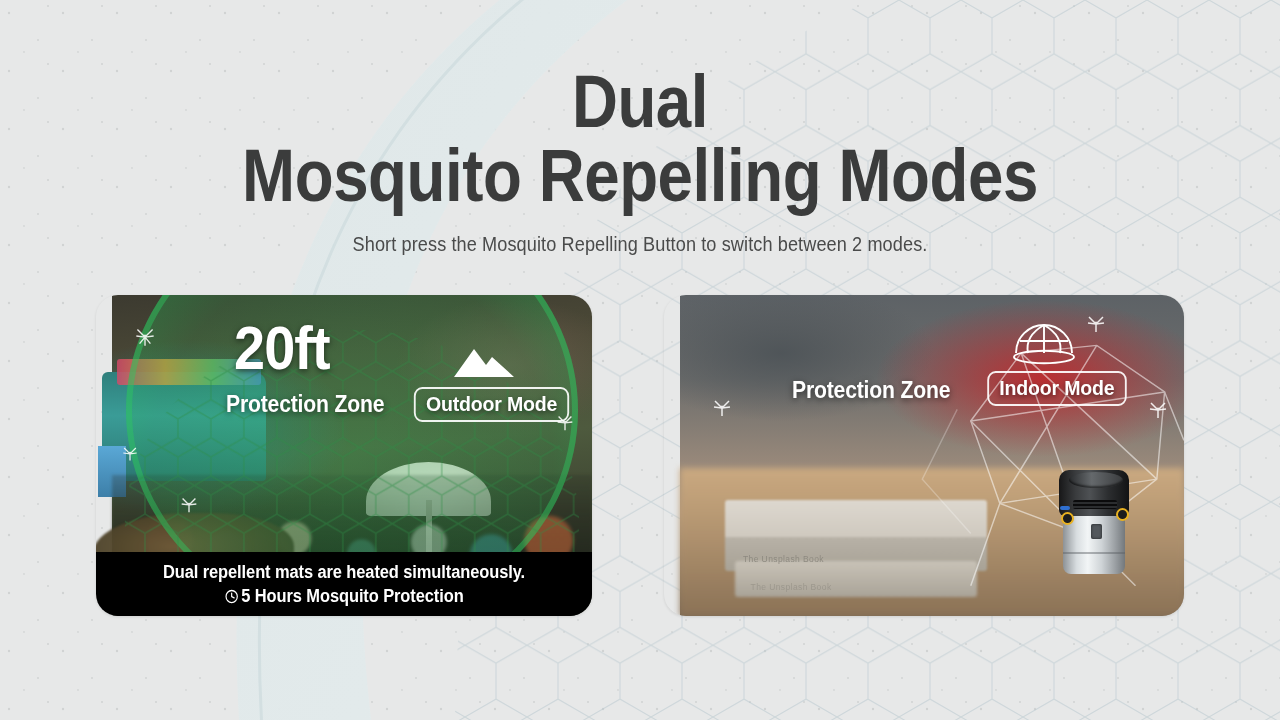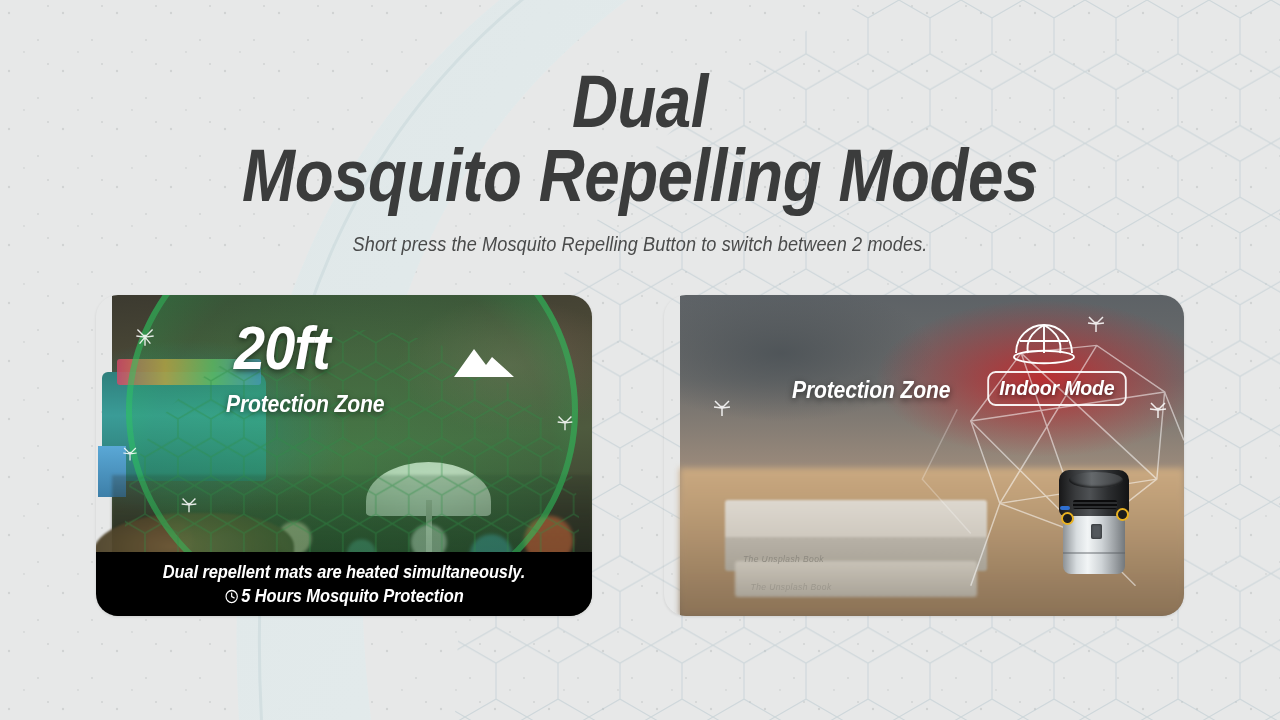--- a/index.html
+++ b/index.html
@@ -5,21 +5,21 @@
 <style>
   * { margin:0; padding:0; box-sizing:border-box; }
   html,body { width:1280px; height:720px; overflow:hidden; }
   body {
     font-family:"Liberation Sans", sans-serif;
     background:#e7e8e8;
     position:relative;
   }
 
   
-  #stage { position:absolute; inset:0; overflow:hidden; background:#e7e8e8;font-style:italic; }
+  #stage { position:absolute; inset:0; overflow:hidden; background:#e7e8e8; }
 
   .bg-svg { position:absolute; inset:0; width:1280px; height:720px; }
 
   
   .head-wrap {
     position:absolute; left:0; right:0; top:66px;
     text-align:center; z-index:5;
   }
   .h-line1 {
     font-size:74px; line-height:0.98; font-weight:bold;
@@ -300,20 +300,23 @@
       <div class="ft">20ft</div>
     </div>
     <div class="ov" style="left:130px;top:94px;">
       <div class="pz">Protection Zone</div>
     </div>
 
     <svg class="ov" style="left:356px;top:44px;" width="64" height="40" viewBox="0 0 64 40">
       <path d="M2 38 L22 10 L34 26 L40 18 L62 38 Z" fill="#ffffff"></path>
     </svg>
 
+    <div class="ov" style="left:312px;top:92px;">
+      <span class="badge">Outdoor Mode</span>
+    </div>
 
     <div class="cap" id="cap-left">
       <div class="cap-l1">Dual repellent mats are heated simultaneously.</div>
       <div class="cap-l2">
         <svg width="15" height="15" viewBox="0 0 24 24" style="flex:none;">
           <circle cx="12" cy="12" r="9.6" fill="none" stroke="#fff" stroke-width="2"></circle>
           <path d="M12 6.4 L12 12 L16.2 14.2" fill="none" stroke="#fff" stroke-width="2" stroke-linecap="round"></path>
         </svg>
         <span>5 Hours Mosquito Protection</span>
       </div>

